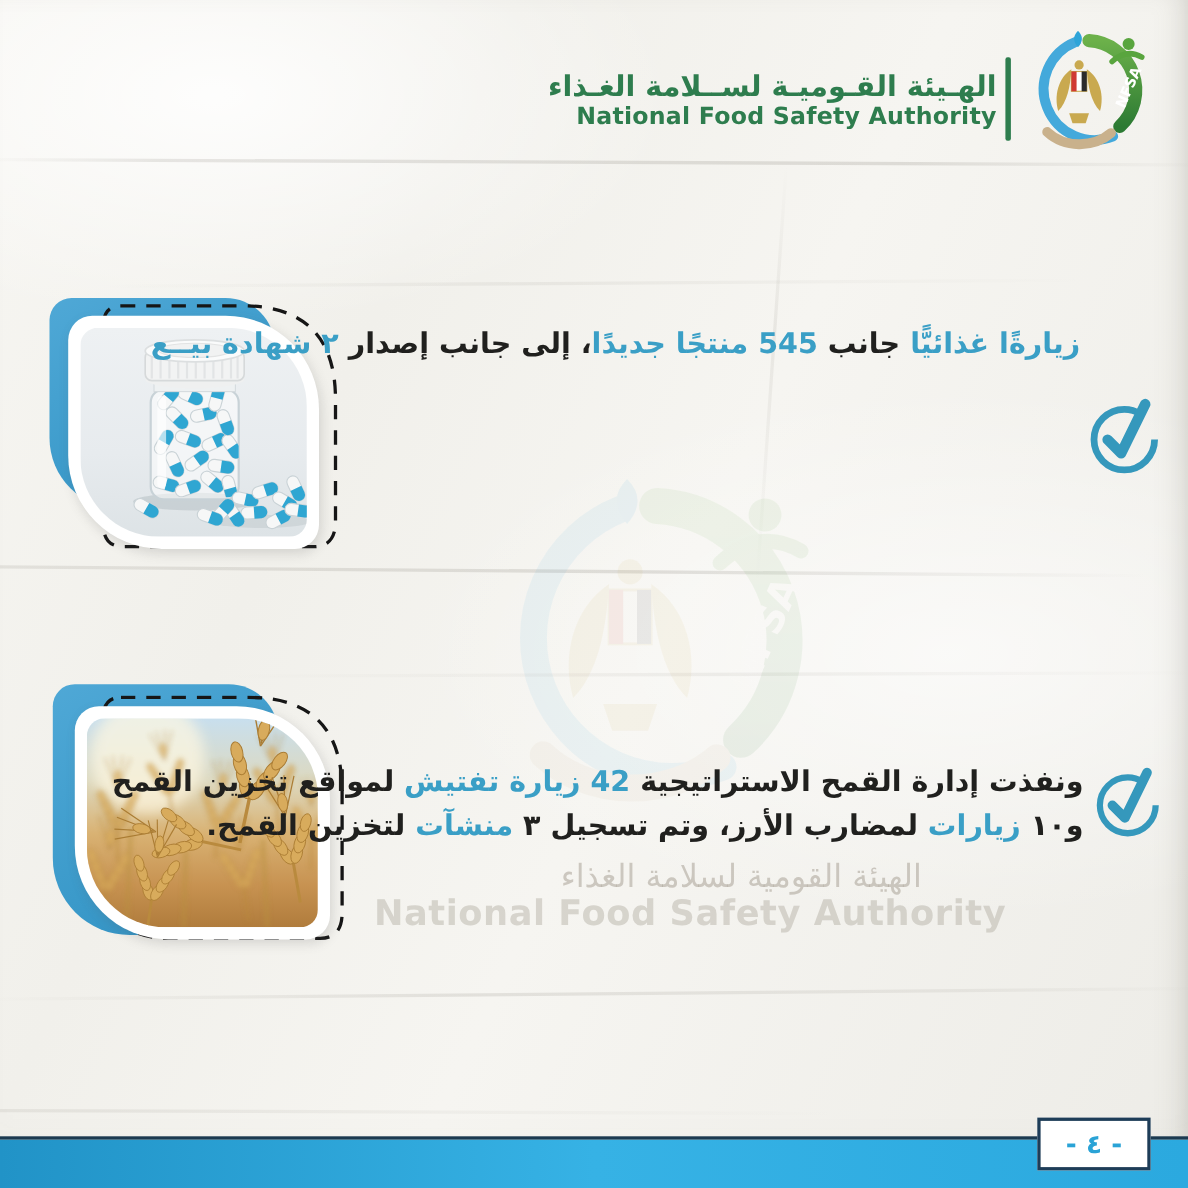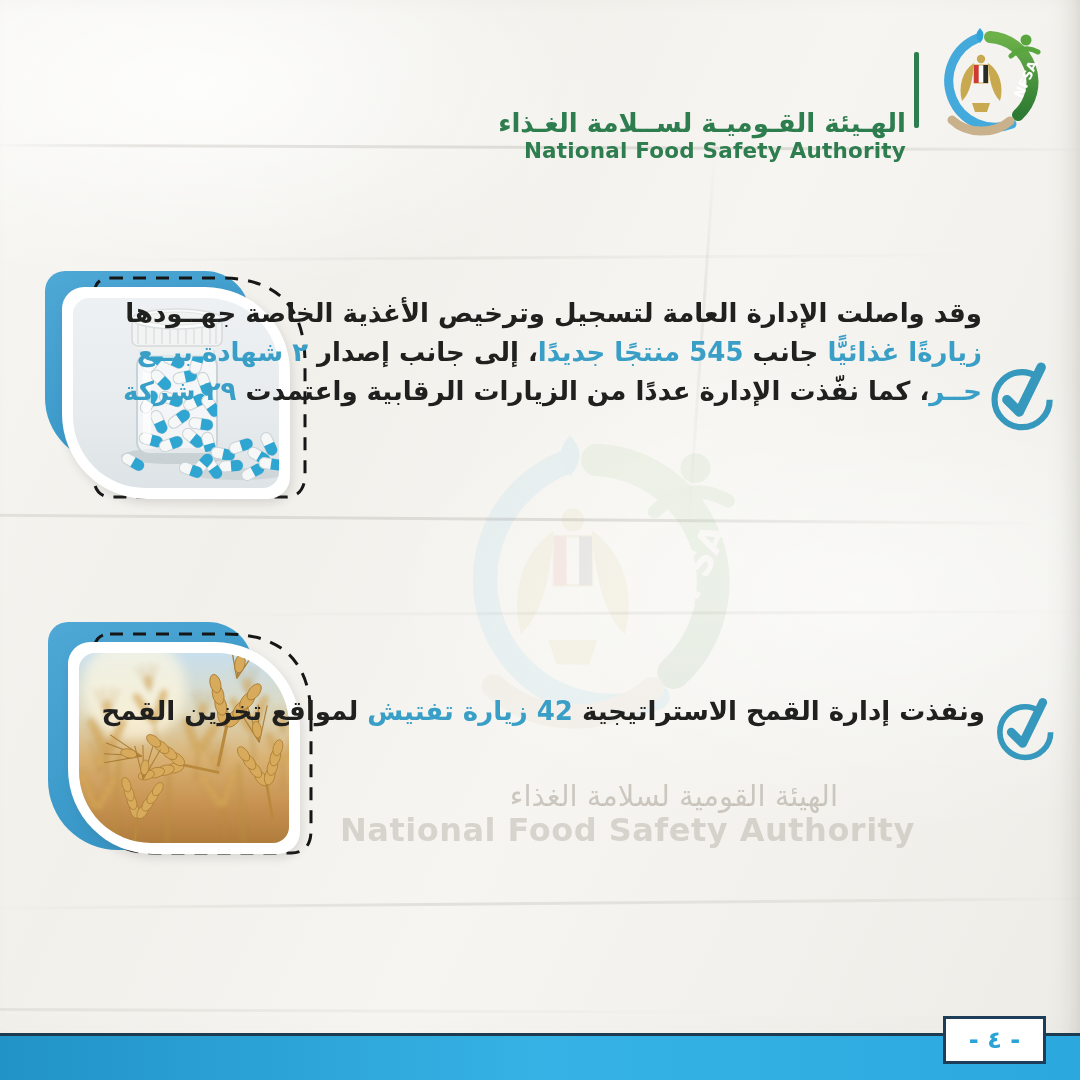--- a/index.html
+++ b/index.html
@@ -15,21 +15,21 @@
   .crease{position:absolute;left:-20px;width:1120px;height:3px;pointer-events:none;}
   .c1{top:146px;background:linear-gradient(90deg,transparent,rgba(120,115,105,.16) 15%,rgba(120,115,105,.2) 75%,transparent);transform:rotate(.25deg);}
   .c2{top:256px;background:linear-gradient(90deg,transparent 10%,rgba(130,125,115,.1) 45%,transparent 90%);transform:rotate(-.35deg);}
   .c3{top:518px;background:linear-gradient(90deg,rgba(120,115,105,.14),rgba(120,115,105,.2) 55%,transparent 95%);transform:rotate(.45deg);}
   .c4{top:612px;background:linear-gradient(90deg,transparent 20%,rgba(130,125,115,.1) 60%,transparent);transform:rotate(-.2deg);}
   .c5{top:902px;background:linear-gradient(90deg,transparent,rgba(120,115,105,.16) 40%,rgba(120,115,105,.1) 80%,transparent);transform:rotate(-.5deg);}
   .c6{top:1010px;background:linear-gradient(90deg,rgba(130,125,115,.12) 10%,transparent 70%);transform:rotate(.2deg);}
   .c7{top:150px;left:700px;width:3px;height:380px;background:linear-gradient(180deg,transparent,rgba(130,125,115,.12) 40%,transparent);transform:rotate(4deg);}
 
   
-  .brand{position:absolute;right:174px;top:64px;text-align:right;margin-top:44px;}
+  .brand{position:absolute;right:174px;top:64px;text-align:right;}
   .brand .t-ar{font-size:26px;font-weight:700;color:#2e7d4e;direction:rtl;line-height:30px;white-space:nowrap;}
   .brand .t-en{font-size:21.5px;font-weight:700;color:#2e7d4e;line-height:25px;letter-spacing:.2px;white-space:nowrap;}
   .divider{position:absolute;left:914px;top:52px;width:5px;height:76px;background:#2e7d4e;border-radius:2px;}
   .logo{position:absolute;left:922px;top:22px;width:124px;height:132px;}
 
   
   .wm-logo{position:absolute;left:412px;top:420px;width:338px;height:358px;opacity:.07;}
   .wm-ar{position:absolute;left:338px;top:779px;width:500px;font-size:29px;font-weight:400;color:rgba(152,145,130,.45);direction:rtl;text-align:justify;letter-spacing:1px;white-space:nowrap;}
   .wm-en{position:absolute;left:340px;top:811px;font-size:32px;font-weight:700;color:rgba(172,167,155,.42);letter-spacing:.5px;white-space:nowrap;}
 
@@ -189,23 +189,21 @@
       <use href="#pill" transform="translate(196,146) rotate(65)"></use>
         <use href="#pill" transform="translate(118,172) rotate(20)"></use>
       <use href="#pill" transform="translate(60,164) rotate(30)"></use>
     </svg>
   </div>
   <svg class="check i1" viewBox="0 0 80 86">
     <circle cx="38" cy="50" r="29" fill="none" stroke="#3598bc" stroke-width="6.5" pathLength="100" stroke-dasharray="84 16"></circle>
     <path d="M 22 50 L 35 63 L 58 16" stroke="#3598bc" stroke-width="10" fill="none" stroke-linecap="round" stroke-linejoin="round"></path>
   </svg>
   <div class="para p1">
-    <div class="line"><span>وقد واصلت الإدارة العامة لتسجيل وترخيص الأغذية الخاصة جهــودها</span></div>
     <div class="line"><span class="hl">زيارةًا غذائيًّا</span><span> جانب </span><span class="hl">545 منتجًا جديدًا</span><span>، إلى جانب إصدار </span><span class="hl">٢ شهادة بيــع</span></div>
-    <div class="line"><span class="hl">حــر</span><span>، كما نفّذت الإدارة عددًا من الزيارات الرقابية واعتمدت </span><span class="hl">٢٩ شركة</span></div>
   </div>
 
   <div class="accent b2"></div>
   <svg class="dash-frame" style="left:92px;top:632px;" width="226" height="226" viewBox="0 0 226 226">
     <path d="M 18 2 H 134 Q 219 2 219 87 V 198 Q 219 221 199 221 H 62 Q 2 221 2 161 V 20 Q 2 2 18 2 Z" fill="none" stroke="#161616" stroke-width="3" stroke-dasharray="13 10"></path>
   </svg>
   <div class="card b2"></div>
   <div class="photo b2">
     <svg viewBox="0 0 210 190">
       <defs>
@@ -262,20 +260,21 @@
       <use href="#ear" transform="translate(60,156) rotate(8)"></use>
       <use href="#ear" transform="translate(186,122) rotate(-10) scale(1.1)"></use>
     </svg>
   </div>
   <svg class="check i2" viewBox="0 0 80 86">
     <circle cx="38" cy="50" r="29" fill="none" stroke="#3598bc" stroke-width="6.5" pathLength="100" stroke-dasharray="84 16"></circle>
     <path d="M 22 50 L 35 63 L 58 16" stroke="#3598bc" stroke-width="10" fill="none" stroke-linecap="round" stroke-linejoin="round"></path>
   </svg>
   <div class="para p2">
     <div class="line"><span>ونفذت إدارة القمح الاستراتيجية </span><span class="hl">42 زيارة تفتيش</span><span> لمواقع تخزين القمح</span></div>
+    <div class="line"><span>و١٠ </span><span class="hl">زيارات</span><span> لمضارب الأرز، وتم تسجيل ٣ </span><span class="hl">منشآت</span><span> لتخزين القمح.</span></div>
   </div>
 
   <div class="band"></div>
   <div class="badge">
     <span>- ٤ -</span>
   </div>
 
 </div>
 
 </body></html>

